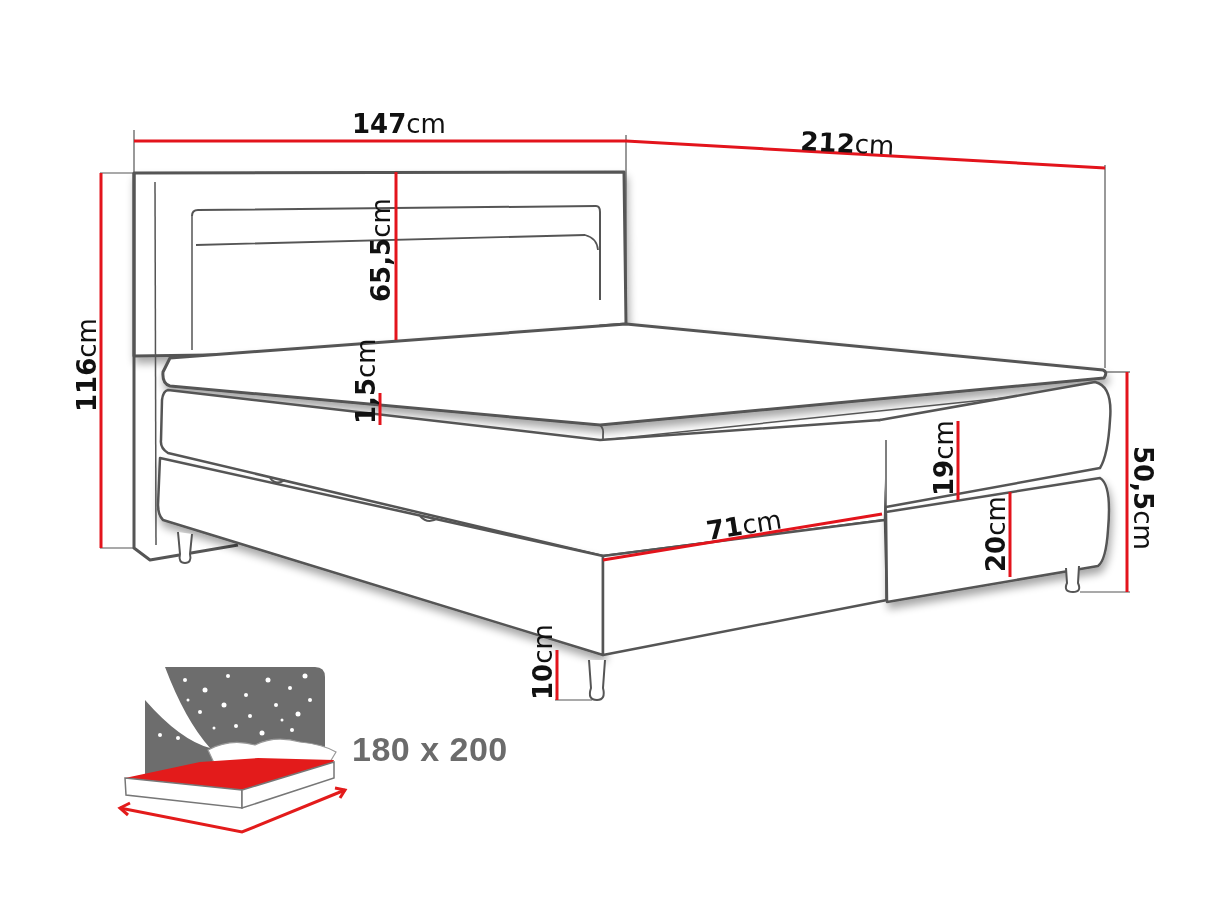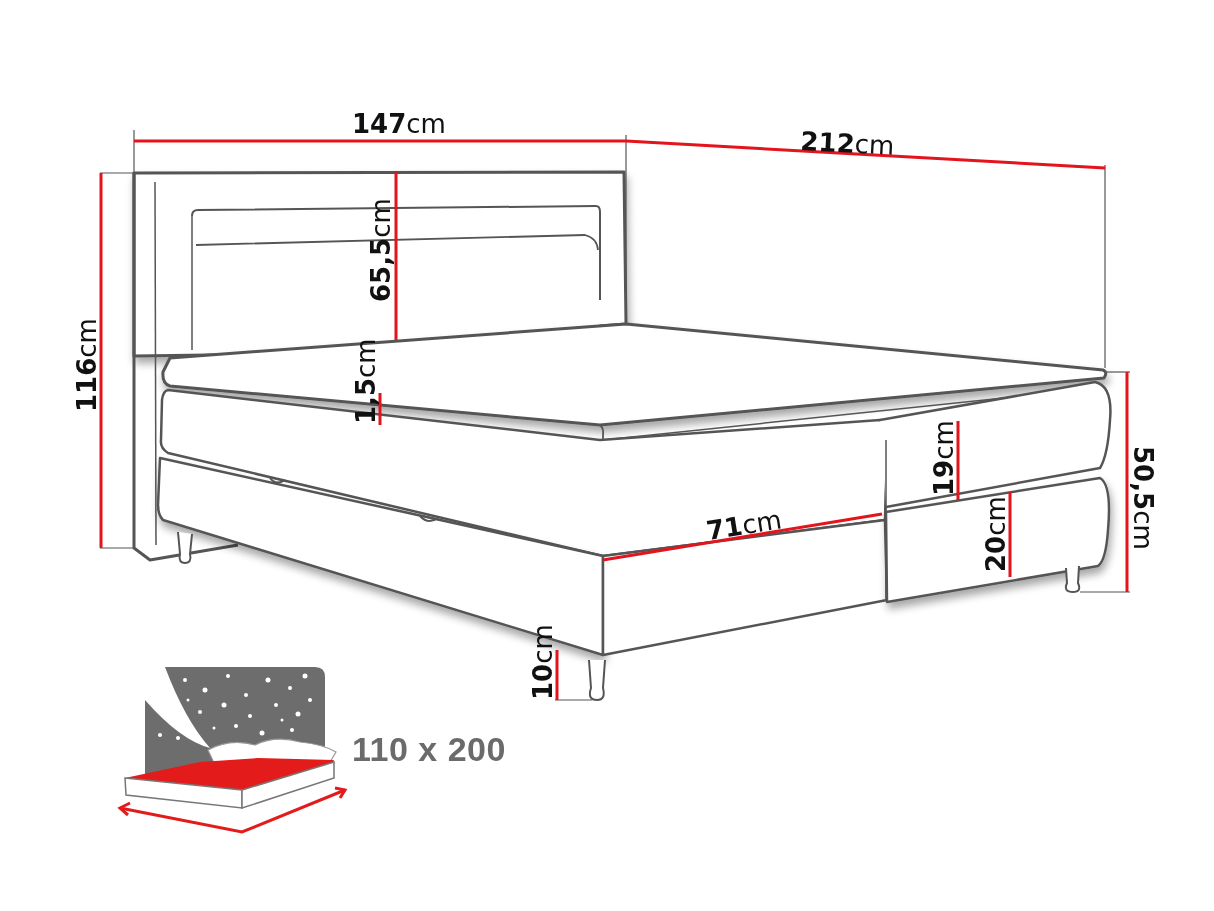--- a/index.html
+++ b/index.html
@@ -150,14 +150,14 @@
     <path d="M208,750 Q230,738 255,745 Q275,735 300,742 Q322,744 336,752 L330,762 L215,765 Z" fill="#ffffff" stroke="#999" stroke-width="1.2"></path>
     <path d="M125,778 L200,762 L258,758 L334,760 L330,770 L242,790 Z" fill="#e31b1b"></path>
     <path d="M125,778 L242,790 L242,808 L126,795 Z" fill="#ffffff" stroke="#777" stroke-width="1.5"></path>
     <path d="M242,790 L334,762 L334,778 L242,808 Z" fill="#ffffff" stroke="#777" stroke-width="1.5"></path>
     <path d="M120,808 L242,832 L345,790" stroke="#e31b1b" stroke-width="3" fill="none"></path>
     <path d="M130,803 L120,808 L128,815" stroke="#e31b1b" stroke-width="3" fill="none"></path>
     <path d="M335,788 L345,790 L340,798" stroke="#e31b1b" stroke-width="3" fill="none"></path>
   </g>
 </svg>
 
-<div class="size-label">110 x 200</div>
+<div class="size-label">180 x 200</div>
 </div>
 
 </body></html>

